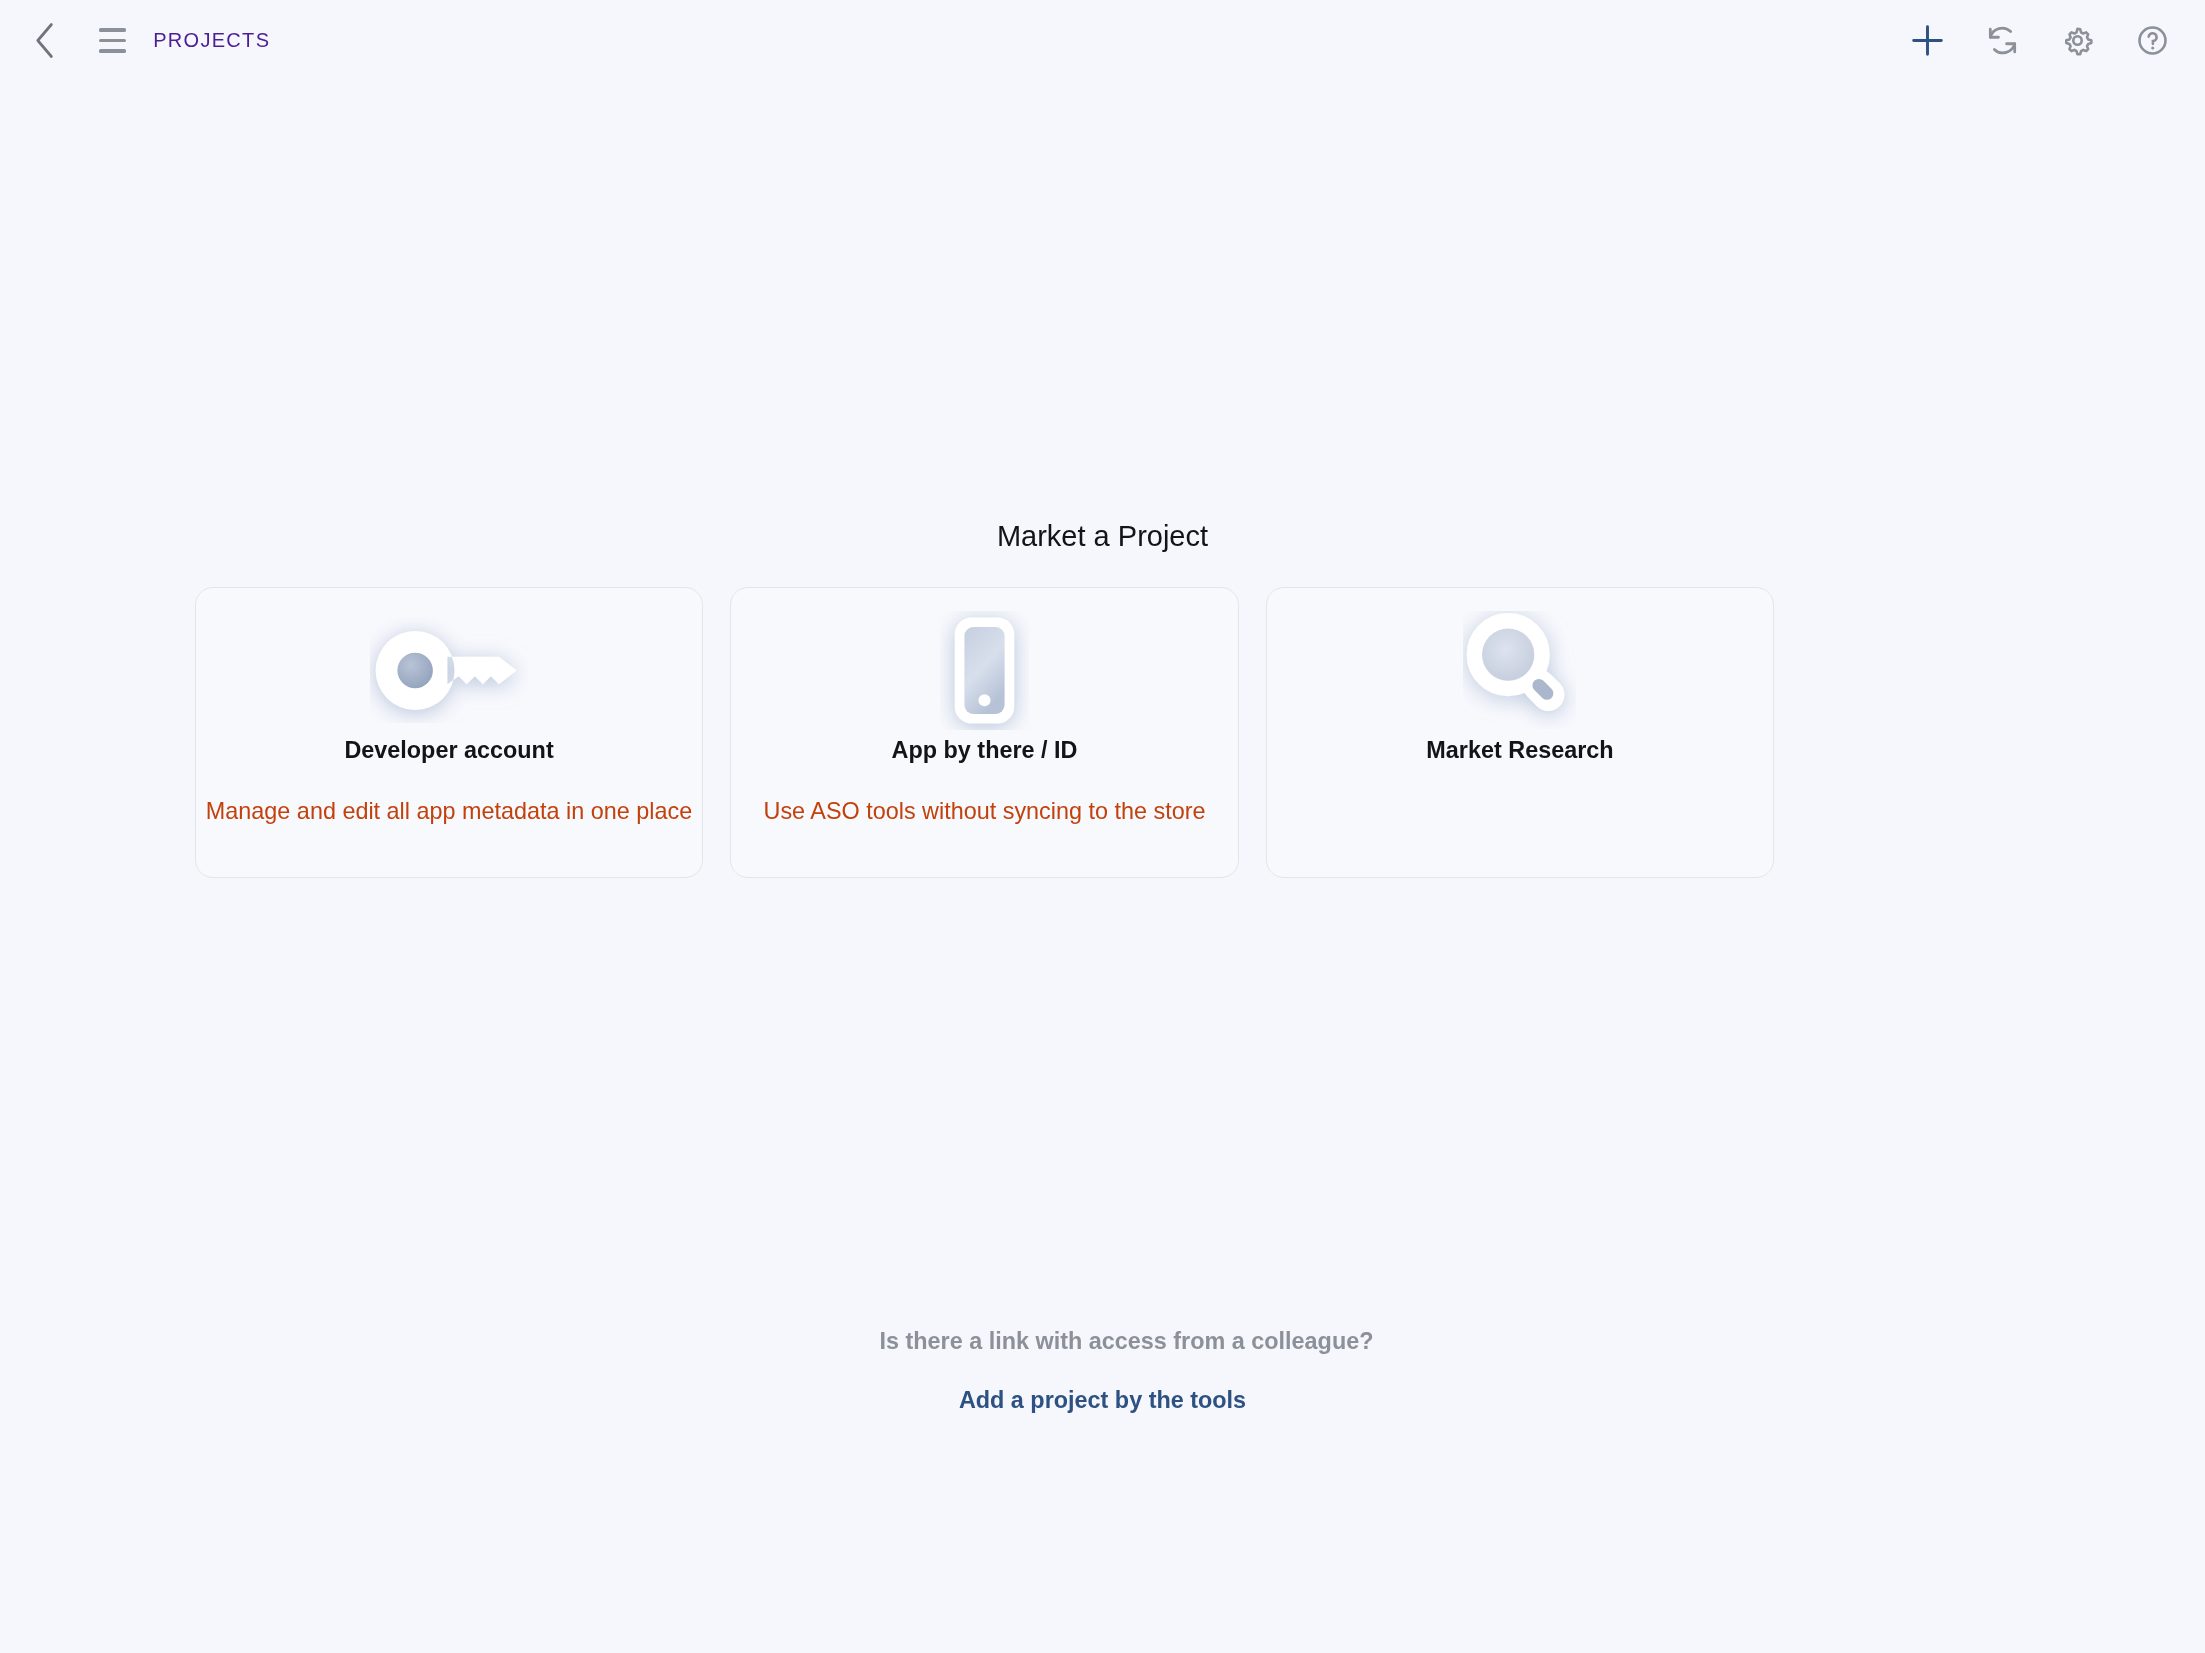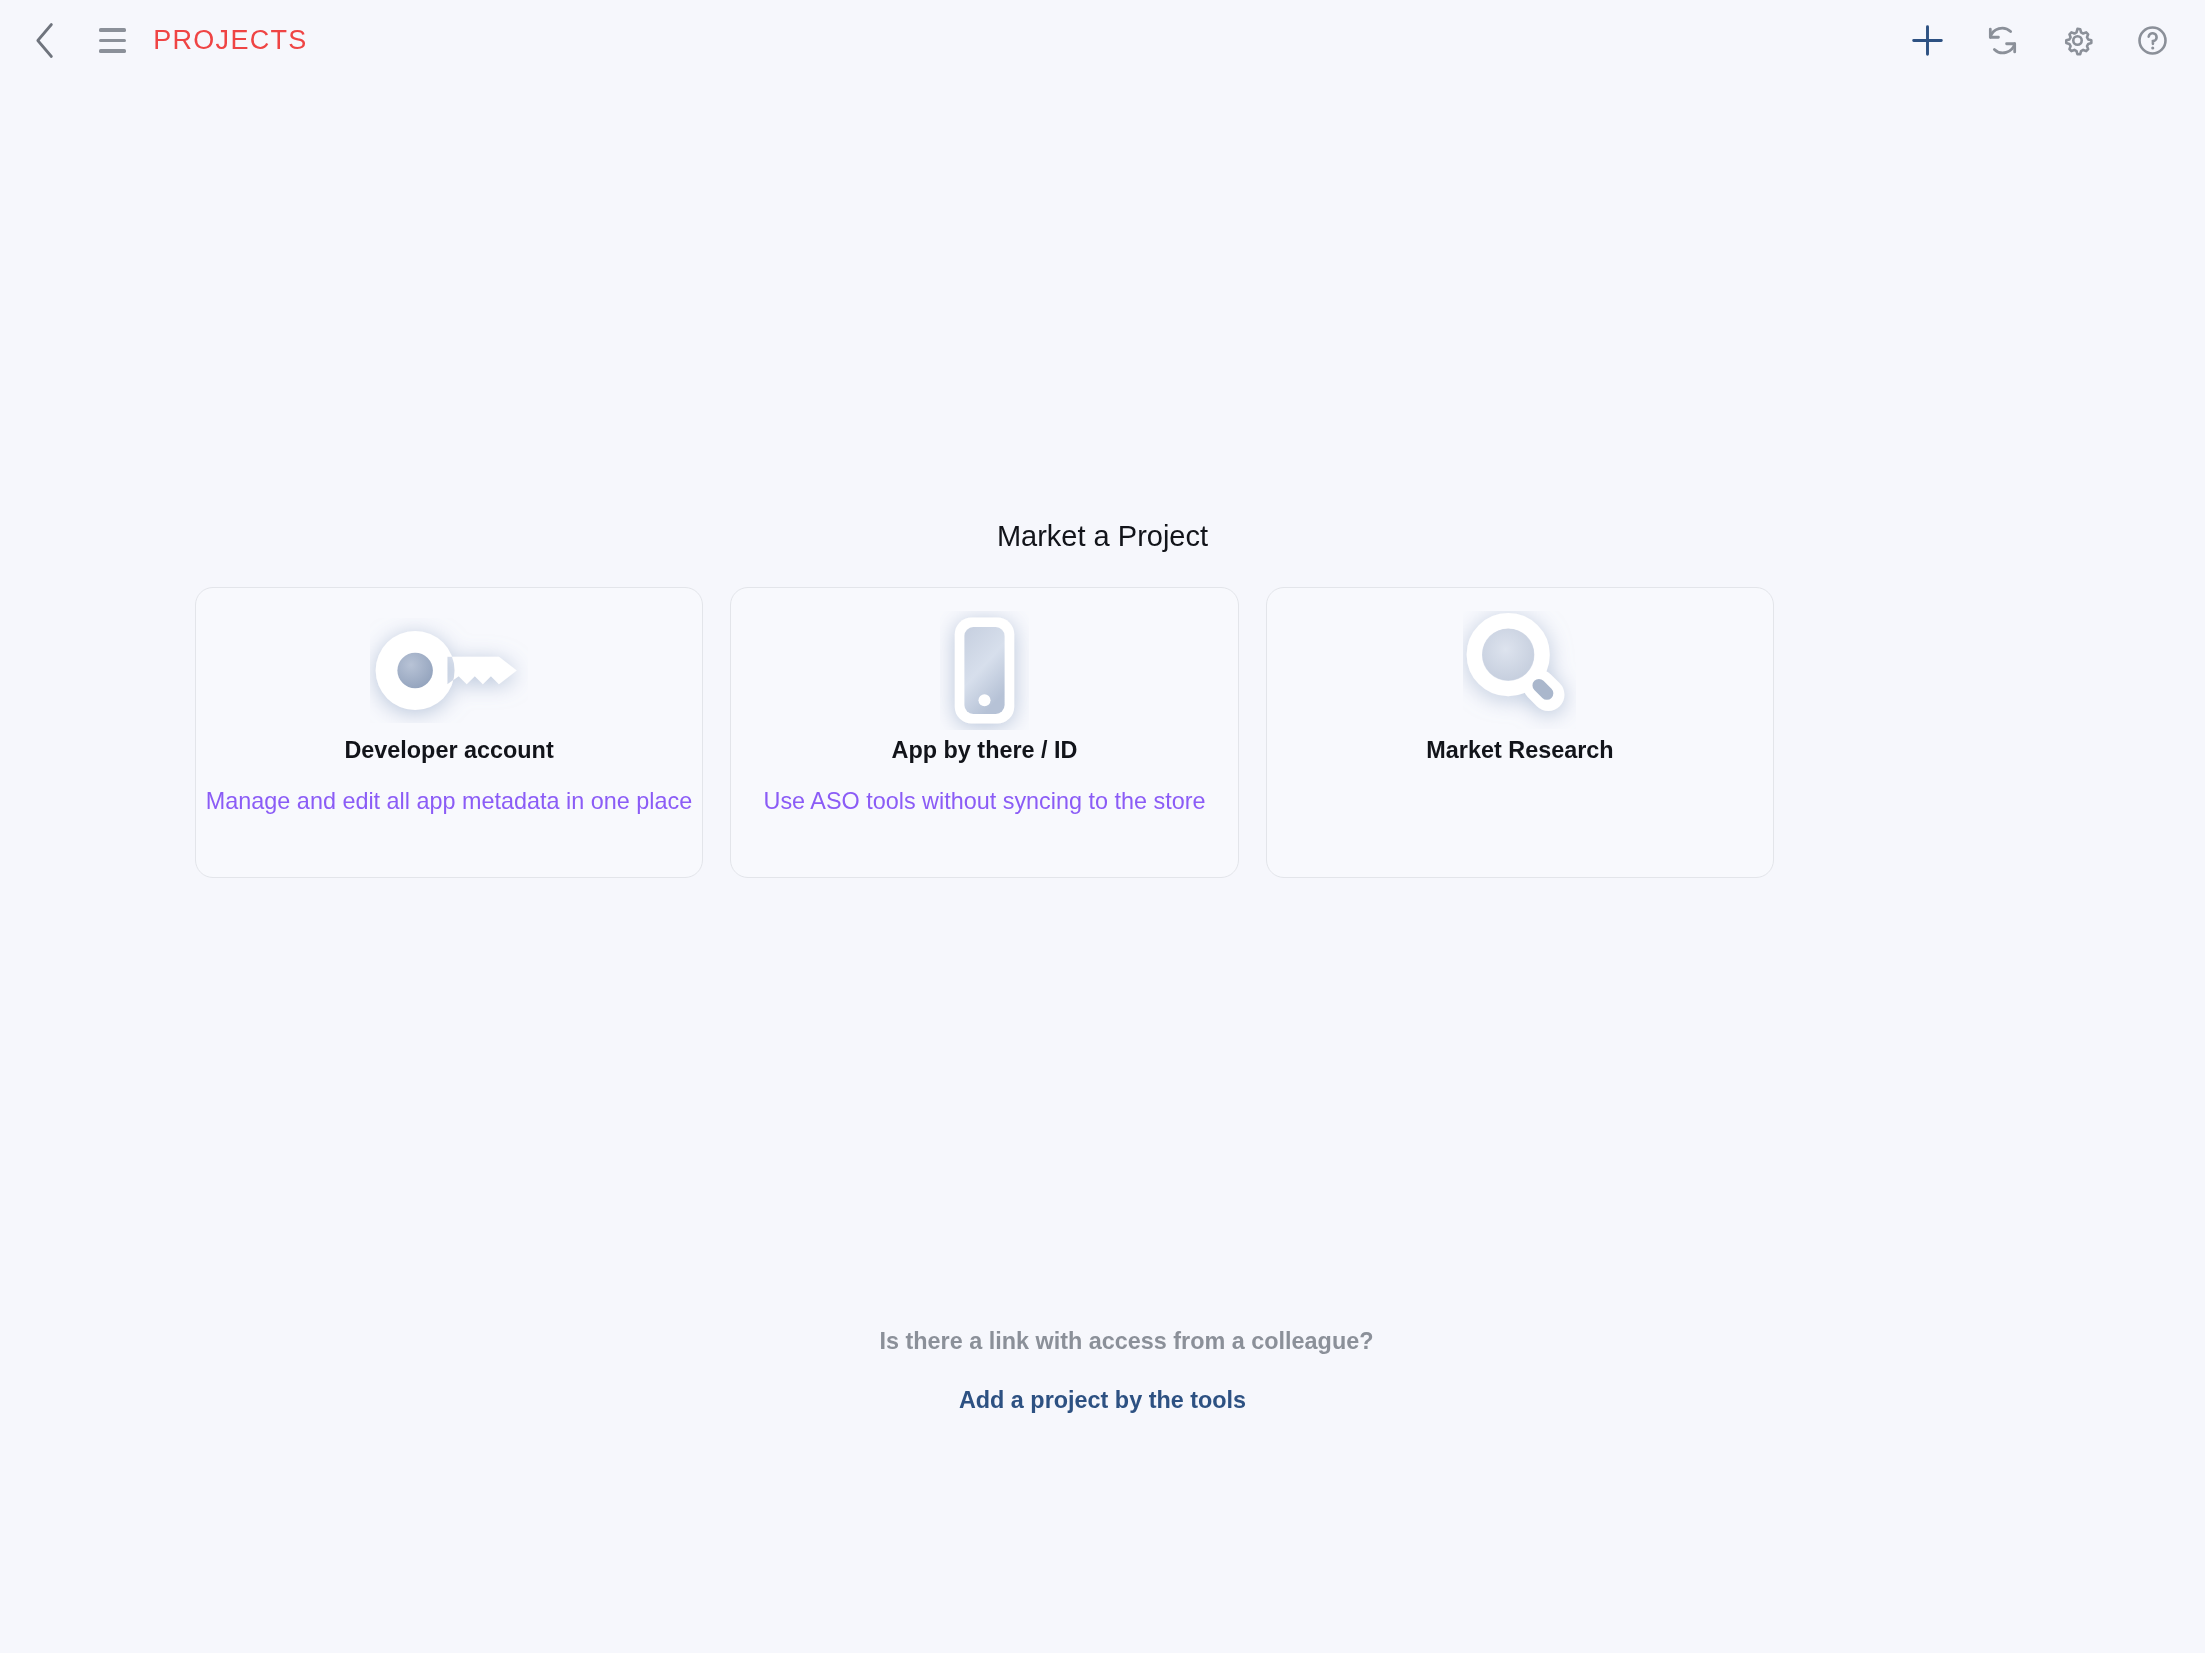--- a/index.html
+++ b/index.html
@@ -43,23 +43,23 @@
   }
   .hamburger span {
     display: block;
     width: 27.4px; height: 3.2px;
     background: #8b9099;
     border-radius: 1.6px;
   }
 
   .page-title {
     margin-left: 18px;
-    font-size: 27px;
+    font-size: 20px;
     letter-spacing: 1.3px;
-    color: #ef4444;
+    color: #4c1d95;
     font-weight: 400;
     white-space: nowrap;
   }
 
   .header-right {
     position: absolute;
     right: 31px;
     top: 0;
     height: 81px;
     display: flex;
@@ -124,24 +124,24 @@
 
   .card-title {
     font-size: 23.4px;
     font-weight: bold;
     color: #12141a;
     text-align: center;
     margin-top: 3.2px;
   }
 
   .card-desc {
-    margin-top: 21px;
+    margin-top: 31px;
     font-size: 23.4px;
     line-height: 32px;
-    color: #8b5cf6;
+    color: #c2410c;
     text-align: center;
     max-width: 517px;
     font-weight: 400;
   }
 
   
   .footer {
     position: absolute;
     top: 1328px;
     left: 0;

